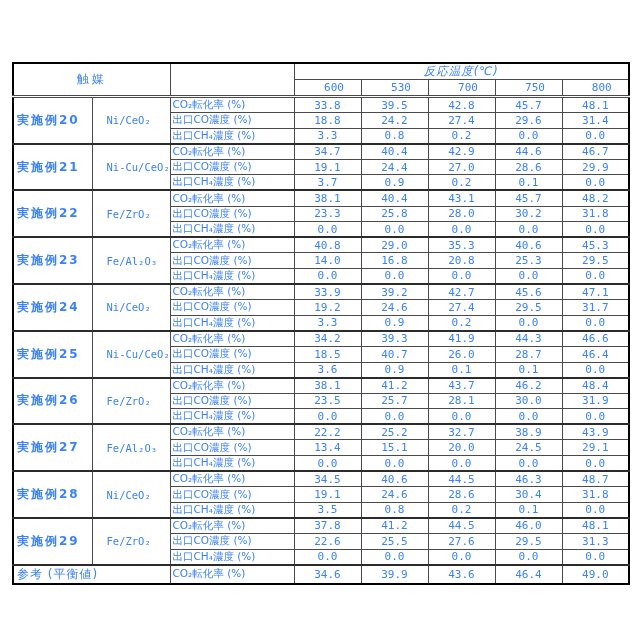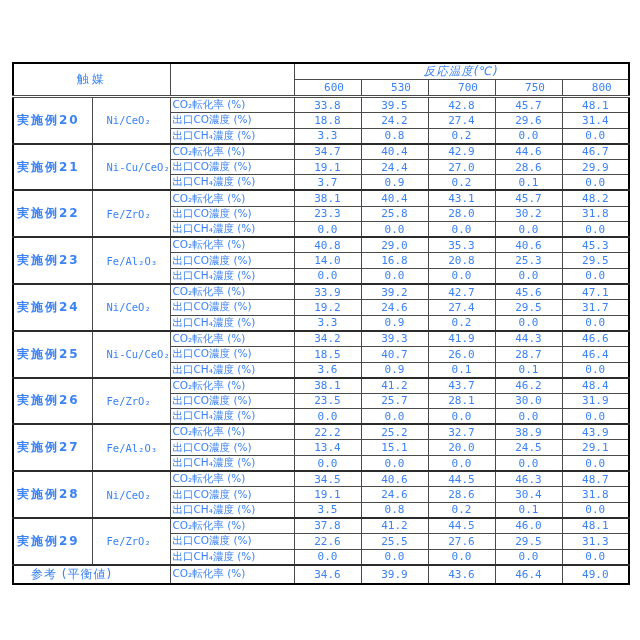--- a/index.html
+++ b/index.html
@@ -43,21 +43,21 @@
   .th-temp { font-size: 11.5px; text-align: center; letter-spacing: 1px; font-style: italic; }
   .th-t    { font-size: 11px; text-align: center;
              font-family: "DejaVu Sans Mono", "Liberation Mono", monospace; padding-left: 13px; }
 
   .c-ex   { font-size: 12px; text-align: left; padding-left: 3px; letter-spacing: 2px; font-weight: bold; }
   .c-cat  { font-size: 10.5px; text-align: left; padding-left: 14px;
             font-family: "DejaVu Sans Mono", "Liberation Mono", monospace; }
   .c-meas { font-size: 10.5px; text-align: left; padding-left: 2px; margin-left: 28px; }
   .c-val  { font-size: 11px; text-align: center;
             font-family: "DejaVu Sans Mono", "Liberation Mono", monospace; }
-  .c-ref  { font-size: 12px; text-align: left; padding-left: 17px; letter-spacing: 1px; }
+  .c-ref  { font-size: 12px; text-align: left; padding-left: 3px; letter-spacing: 1px; }
 </style>
 </head>
 <body>
 
 <div class="canvas">
   <table class="results">
     <colgroup>
       <col style="width:79px">
         <col style="width:78px">
         <col style="width:124px">

